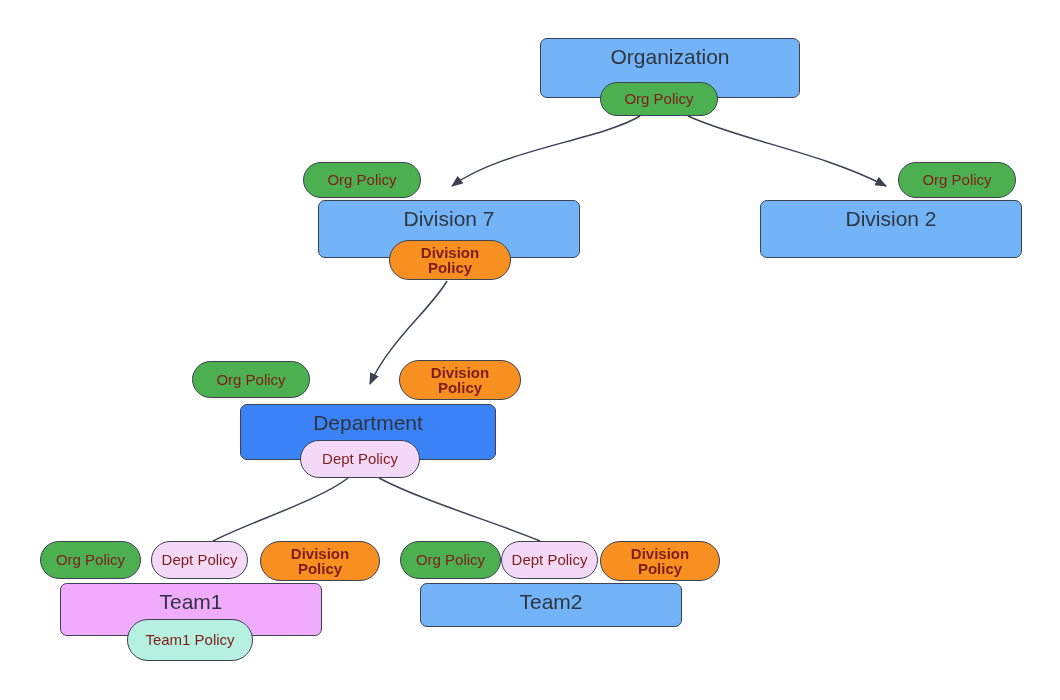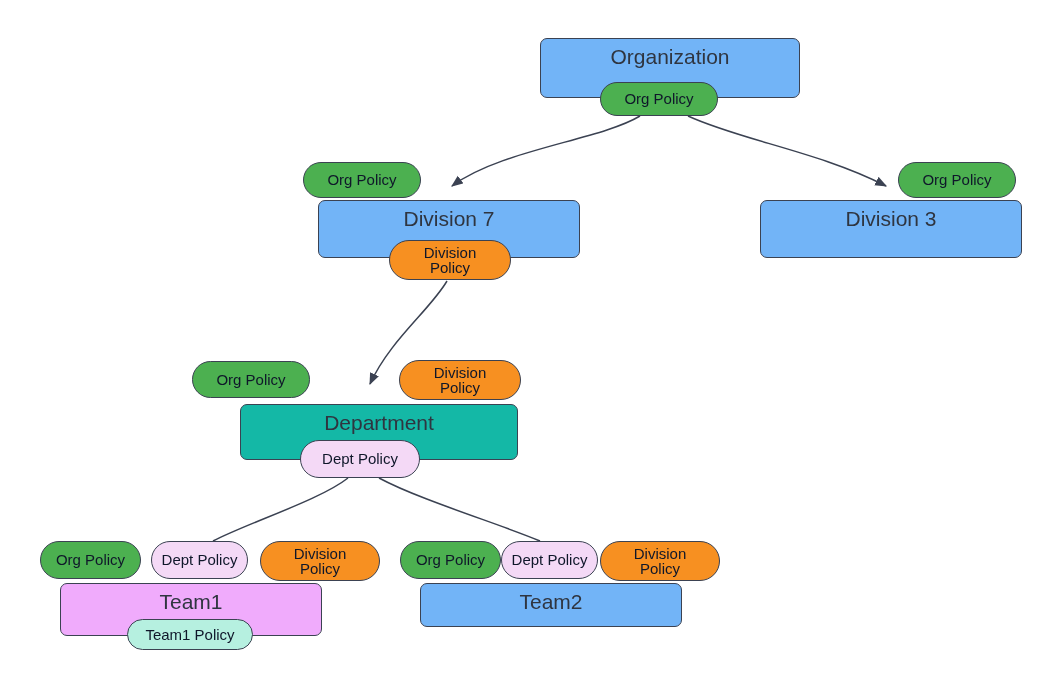--- a/index.html
+++ b/index.html
@@ -60,26 +60,26 @@
     text-align: center;
     color: #2f3540;
     z-index: 4;
     padding: 0 6px;
   }
   .badge-label {
     display: block;
     width: 100%;
     text-align: center;
     line-height: 1.02;
-    color: #0f172a;
+    color: #7f1d1d;
   }
   .badge.one-line .badge-label { font-size: 15px; }
   .badge.two-line .badge-label { font-size: 15px; }
   .badge.org    { background: #4cb050; }
-  .badge.div    { background: #f79021; }
+  .badge.div    { background: #f79021; font-weight: bold; }
   .badge.dept   { background: #f4d9f6; }
   .badge.team   { background: #b6f0e0; }
 </style>
 </head>
 <body>
 
 <div id="canvas">
 
   <svg id="edge-layer" viewBox="0 0 1060 700" width="1060" height="700" xmlns="http://www.w3.org/2000/svg">
     <defs>
@@ -97,23 +97,23 @@
   </svg>
 
   <div id="nodes-group">
       <div class="node" style="left: 540px; top: 38px; width: 260px; height: 60px; background: rgb(114, 180, 247);">
         <span class="node-label">Organization</span>
       </div>
       <div class="node" style="left: 318px; top: 200px; width: 262px; height: 58px; background: rgb(114, 180, 247);">
         <span class="node-label">Division 7</span>
       </div>
       <div class="node" style="left: 760px; top: 200px; width: 262px; height: 58px; background: rgb(114, 180, 247);">
-        <span class="node-label">Division 3</span>
+        <span class="node-label">Division 2</span>
       </div>
-      <div class="node" style="left: 240px; top: 404px; width: 278px; height: 56px; background: #14b8a6; justify-content: center;">
+      <div class="node" style="left: 240px; top: 404px; width: 256px; height: 56px; background: #3b82f6; justify-content: center;">
         <span class="node-label">Department</span>
       </div>
       <div class="node" style="left: 60px; top: 583px; width: 262px; height: 53px; background: #f0abfc;">
         <span class="node-label">Team1</span>
       </div>
       <div class="node" style="left: 420px; top: 583px; width: 262px; height: 44px; background: rgb(114, 180, 247);">
         <span class="node-label">Team2</span>
       </div>
     </div>
   <div id="badges-group">
@@ -140,21 +140,21 @@
       </div>
       <div class="badge org one-line" style="left: 40px; top: 541px; width: 101px; height: 38px; background: rgb(76, 176, 80);">
         <span class="badge-label" style="white-space: nowrap;">Org Policy</span>
       </div>
       <div class="badge dept one-line" style="left: 151px; top: 541px; width: 97px; height: 38px; background: rgb(244, 217, 246);">
         <span class="badge-label" style="white-space: nowrap;">Dept Policy</span>
       </div>
       <div class="badge div two-line" style="left: 260px; top: 541px; width: 120px; height: 40px; background: rgb(247, 144, 33);">
         <span class="badge-label" style="white-space: normal; word-spacing: 999px;">Division Policy</span>
       </div>
-      <div class="badge team one-line" style="left: 127px; top: 619px; width: 126px; height: 31px; background: rgb(182, 240, 224); justify-content: center;">
+      <div class="badge team one-line" style="left: 127px; top: 619px; width: 126px; height: 42px; background: rgb(182, 240, 224); justify-content: center;">
         <span class="badge-label" style="white-space: nowrap;">Team1 Policy</span>
       </div>
       <div class="badge org one-line" style="left: 400px; top: 541px; width: 101px; height: 38px; background: rgb(76, 176, 80);">
         <span class="badge-label" style="white-space: nowrap;">Org Policy</span>
       </div>
       <div class="badge dept one-line" style="left: 501px; top: 541px; width: 97px; height: 38px; background: rgb(244, 217, 246);">
         <span class="badge-label" style="white-space: nowrap;">Dept Policy</span>
       </div>
       <div class="badge div two-line" style="left: 600px; top: 541px; width: 120px; height: 40px; background: rgb(247, 144, 33);">
         <span class="badge-label" style="white-space: normal; word-spacing: 999px;">Division Policy</span>

